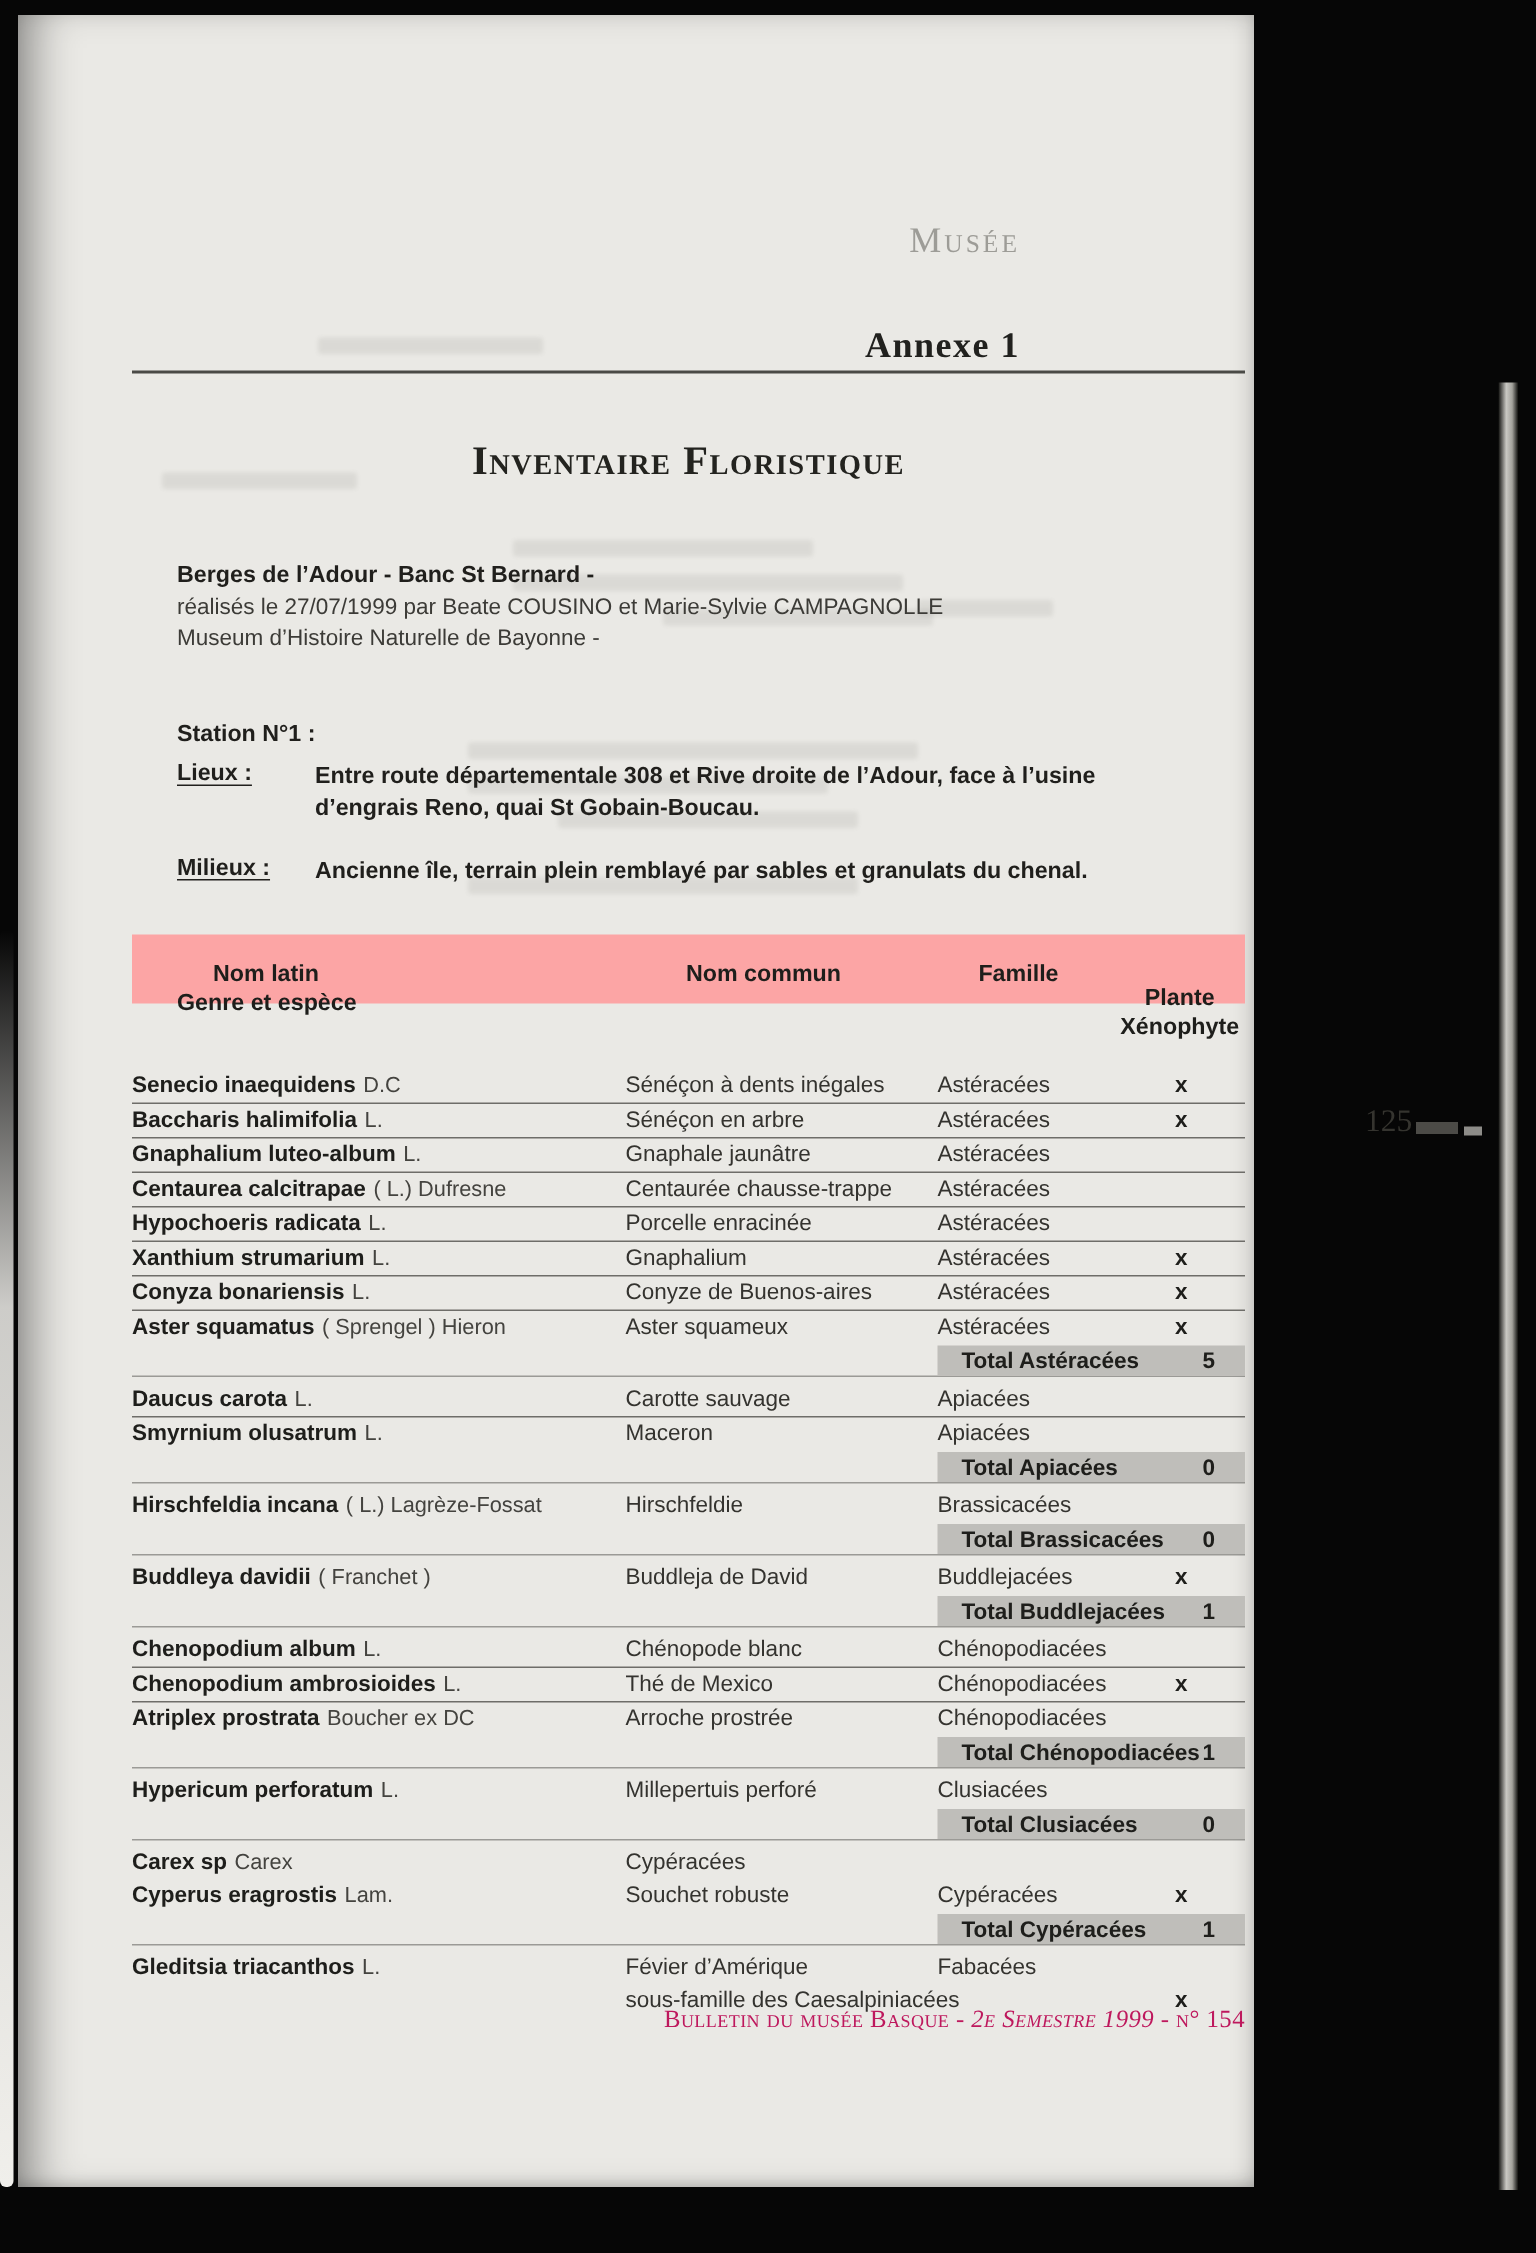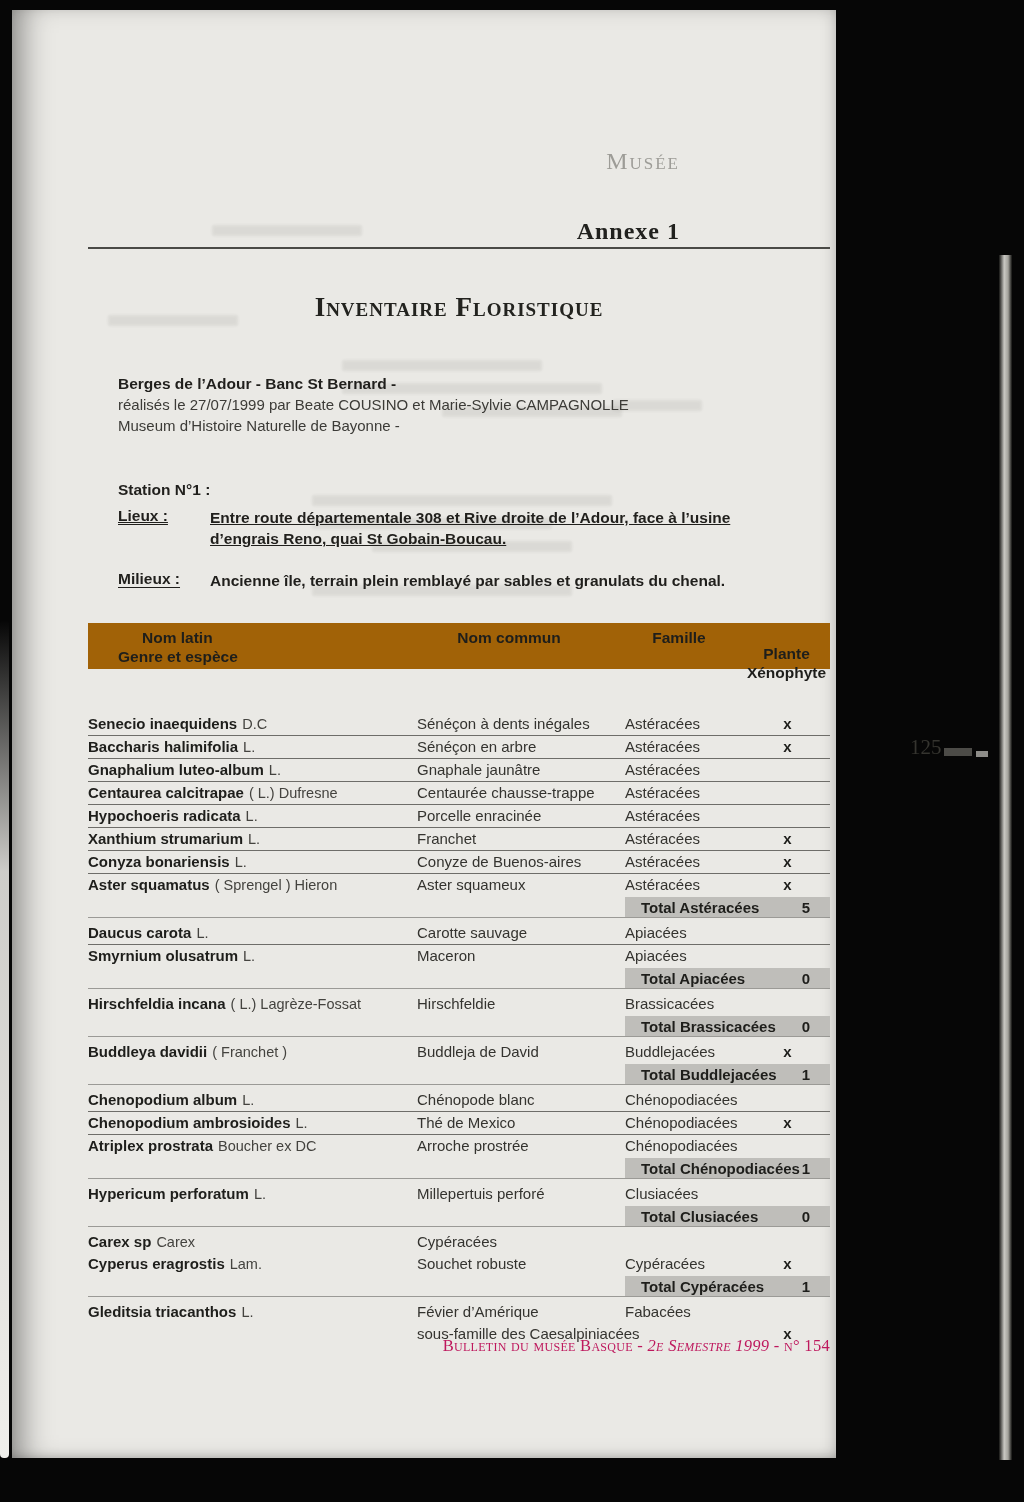--- a/index.html
+++ b/index.html
@@ -48,28 +48,28 @@
     font-family: "Liberation Serif", serif; font-variant: small-caps; font-weight: 600;
     font-size: 27px; letter-spacing: 1px; color: #23231f;
   }
 
   .intro { position: absolute; left: 106px; top: 363px; font-size: 15px; line-height: 21px; color: #3c3b37; }
   .intro-l1 { font-weight: bold; color: #201f1c; font-size: 15.5px; }
 
   .station-head { position: absolute; left: 106px; top: 471px; font-weight: bold; font-size: 15.5px; color: #201f1c; }
 
   .fieldrow { position: absolute; left: 106px; display: flex; font-size: 15.5px; font-weight: bold; color: #201f1c; }
-  .lieux { top: 497px; text-decoration: underline; }
+  .lieux { top: 497px; }
   .milieux { top: 560px; }
   .fld { width: 92px; flex: none; text-decoration: underline; text-underline-offset: 3px; }
   .fld-text { line-height: 21px; width: 620px; }
 
   .tbl { position: absolute; left: 76px; top: 613px; width: 742px; }
   .thead {
-    display: flex; background: #a16207; height: 46px; padding-top: 5px;
+    display: flex; background: #fca5a5; height: 46px; padding-top: 17px;
     font-weight: bold; color: #1e1e1b; font-size: 15.5px; line-height: 19px;
   }
   .c-latin  { width: 317px; white-space: nowrap; }
   .c-common { width: 208px; padding-left: 12px; white-space: nowrap; }
   .c-fam    { width: 132px; padding-left: 12px; white-space: nowrap; }
   .c-x      { width: 85px; text-align: center; }
   .c-wide   { width: 340px; padding-left: 12px; white-space: nowrap; }
   .th-latin { padding-left: 30px; }
   .th-l1 { margin-left: 24px; }
   .thead .c-common { text-align: center; padding-left: 0; }
@@ -196,21 +196,21 @@
             <div class="c-x xmark"></div>
           </div>
           <div class="row rule">
             <div class="c-latin"><div class="lname">Hypochoeris radicata</div><div class="lauth">L.</div></div>
             <div class="c-common">Porcelle enracinée</div>
             <div class="c-fam">Astéracées</div>
             <div class="c-x xmark"></div>
           </div>
           <div class="row rule">
             <div class="c-latin"><div class="lname">Xanthium strumarium</div><div class="lauth">L.</div></div>
-            <div class="c-common">Franchet</div>
+            <div class="c-common">Gnaphalium</div>
             <div class="c-fam">Astéracées</div>
             <div class="c-x xmark">x</div>
           </div>
           <div class="row rule">
             <div class="c-latin"><div class="lname">Conyza bonariensis</div><div class="lauth">L.</div></div>
             <div class="c-common">Conyze de Buenos-aires</div>
             <div class="c-fam">Astéracées</div>
             <div class="c-x xmark">x</div>
           </div>
           <div class="row">

